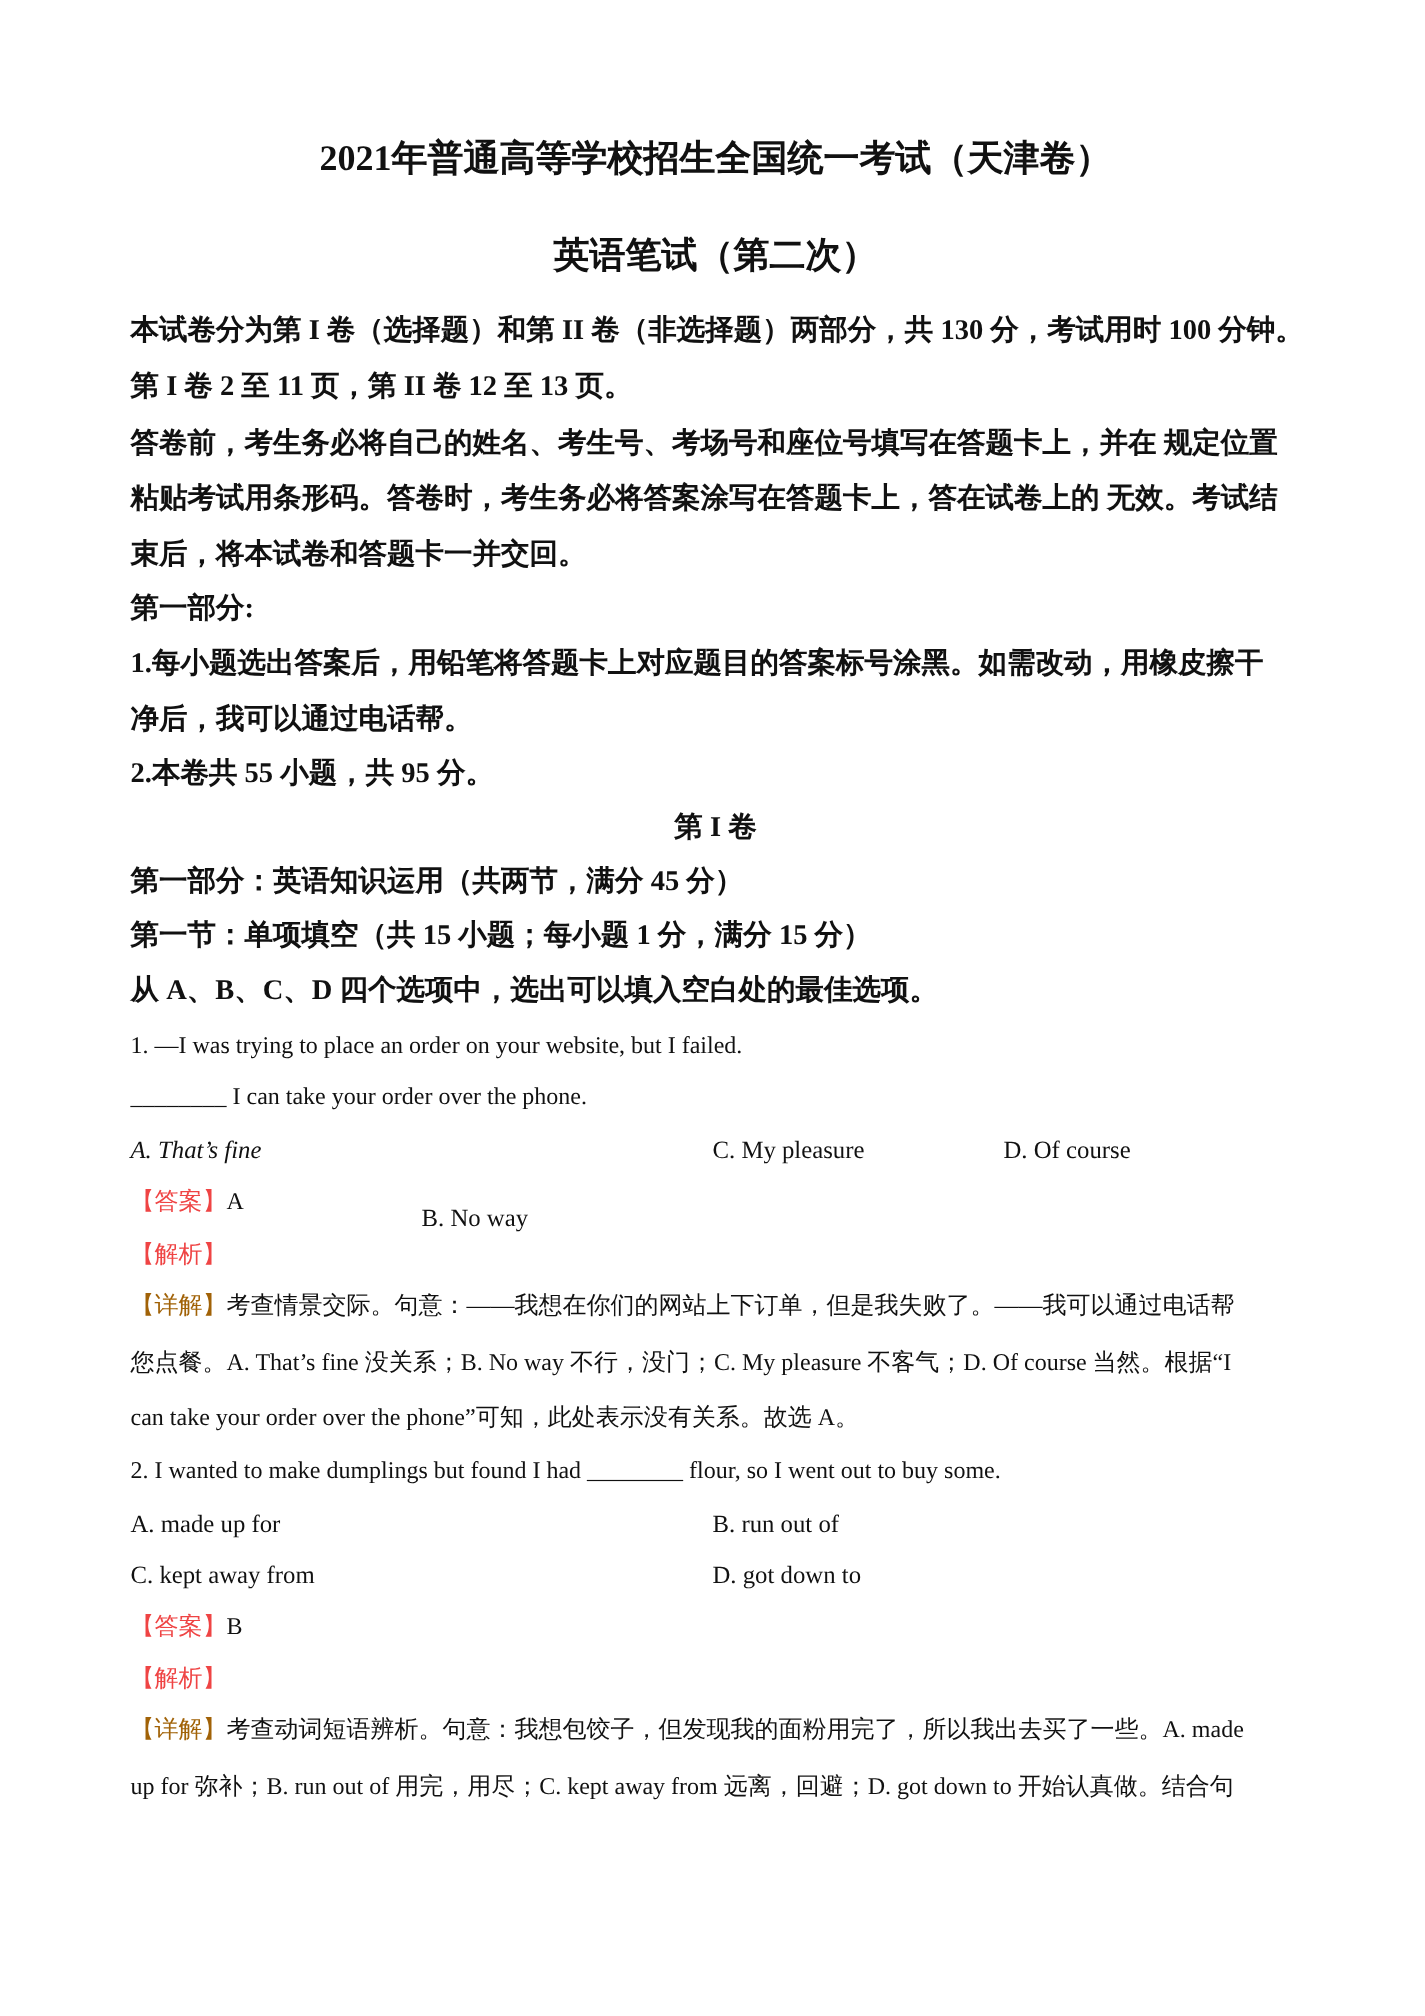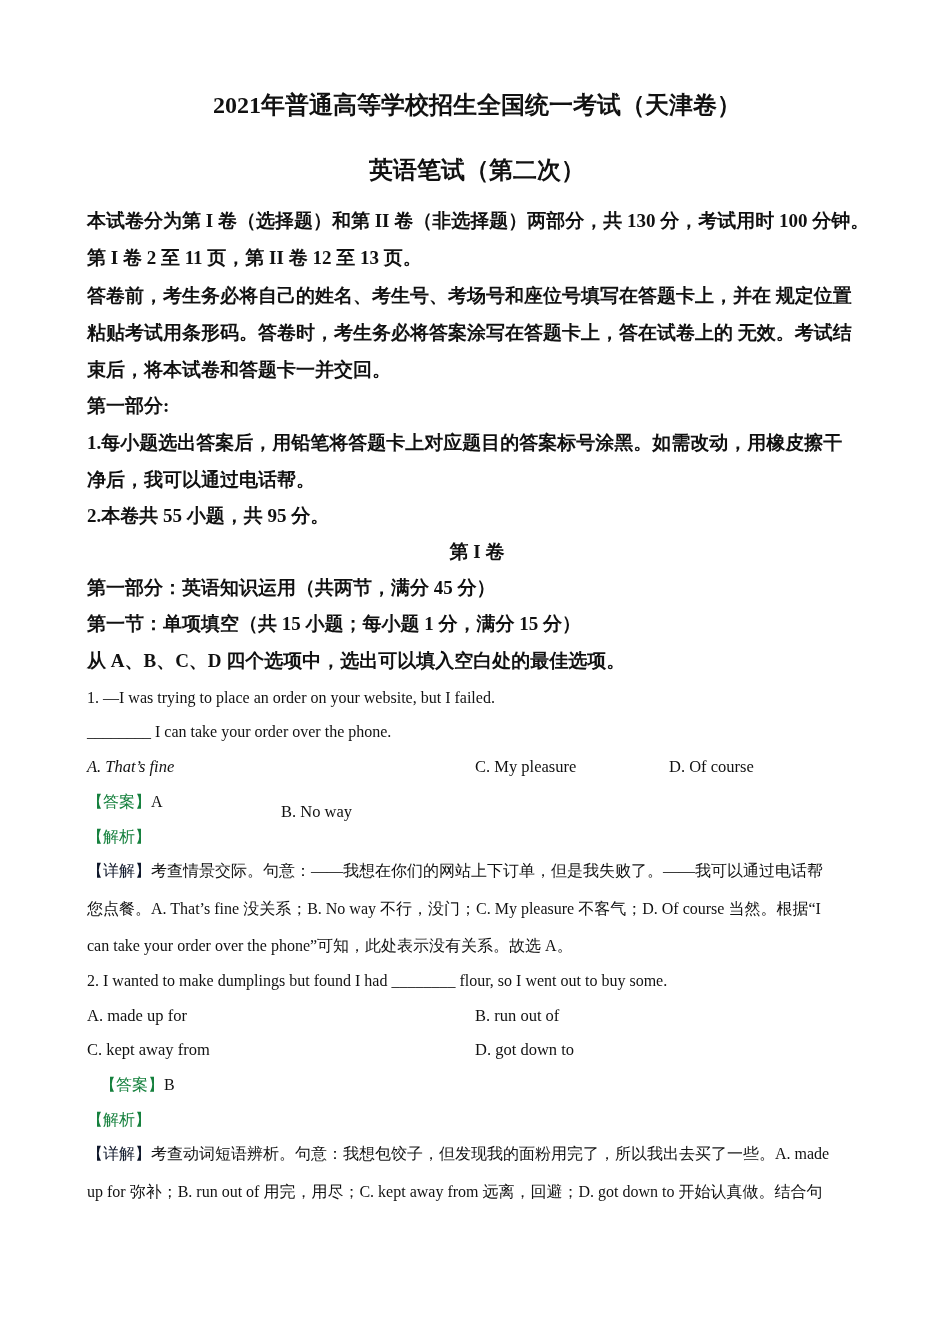--- a/index.html
+++ b/index.html
@@ -40,22 +40,22 @@
       white-space: nowrap;
       font-size: 18.5px;
       line-height: 24px;
     }
     .bold { font-weight: bold; font-size: 19px; }
     .normal { font-size: 16px; }
     .center {
       width: 780px;
       text-align: center;
     }
-    .tag-blue { color: #15803d; }
-    .tag-black { color: #0f172a; }
+    .tag-blue { color: #ef4444; }
+    .tag-black { color: #a16207; }
     .opt { position: absolute; white-space: nowrap; font-size: 16.5px; line-height: 24px; }
   </style>
 </head>
 <body>
 
 <div class="page">
 
   <div class="title main">2021年普通高等学校招生全国统一考试（天津卷）</div>
   <div class="title sub">英语笔试（第二次）</div>
 
@@ -93,21 +93,21 @@
   </div>
   <div class="line normal" style="top:897px;text-align:center;">您点餐。A. That’s fine 没关系；B. No way 不行，没门；C. My pleasure 不客气；D. Of course 当然。根据“I</div>
   <div class="line normal" style="top:934px;">can take your order over the phone”可知，此处表示没有关系。故选 A。</div>
 
   <div class="line normal" style="top:969px;">2. I wanted to make dumplings but found I had ________ flour, so I went out to buy some.</div>
   <div class="opt" style="top:1004px; left:0px;">A. made up for</div>
   <div class="opt" style="top:1004px; left:388px;">B. run out of</div>
   <div class="opt" style="top:1038px; left:0px;">C. kept away from</div>
   <div class="opt" style="top:1038px; left:388px;">D. got down to</div>
 
-  <div class="line normal" style="top:1073px;margin-left:13px;">
+  <div class="line normal" style="top:1073px;">
     <span class="tag-blue">【答案】</span><span>B</span>
   </div>
   <div class="line normal" style="top:1108px;">
     <span class="tag-blue">【解析】</span>
   </div>
   <div class="line normal" style="top:1142px;font-family:Liberation Serif, serif;">
     <span class="tag-black">【详解】</span><span>考查动词短语辨析。句意：我想包饺子，但发现我的面粉用完了，所以我出去买了一些。A. made</span>
   </div>
   <div class="line normal" style="top:1180px;">up for 弥补；B. run out of 用完，用尽；C. kept away from 远离，回避；D. got down to 开始认真做。结合句</div>
 

